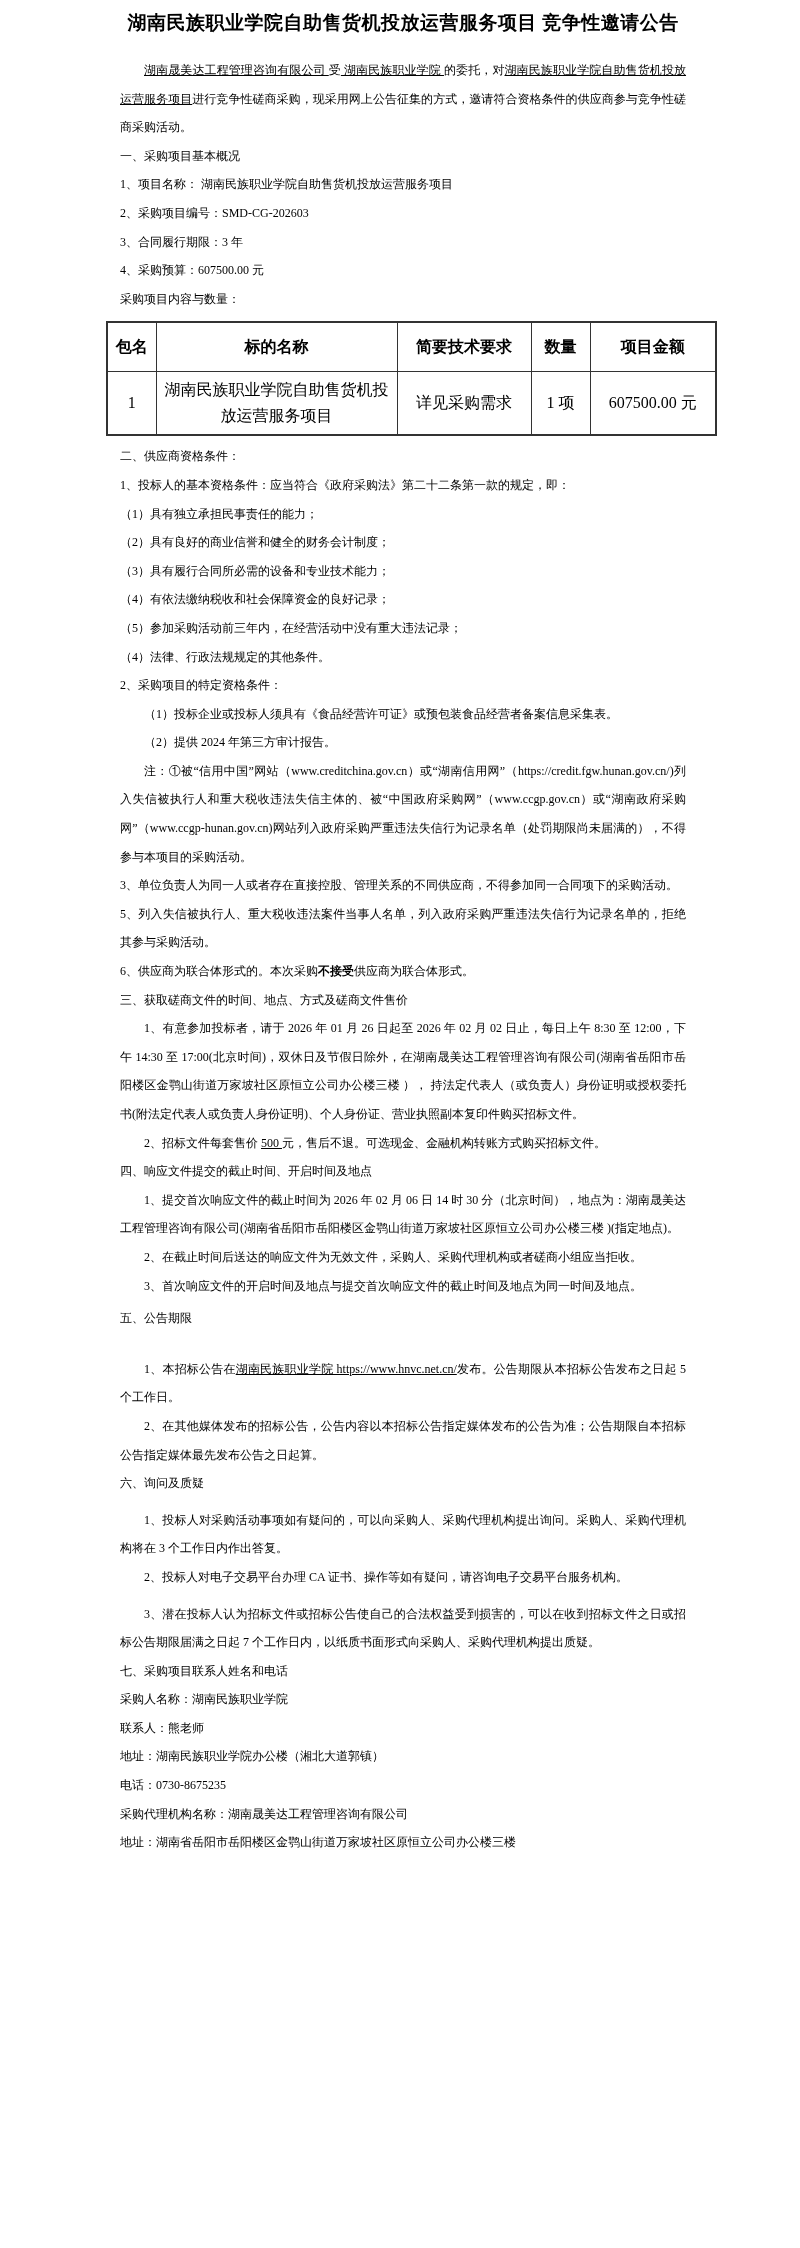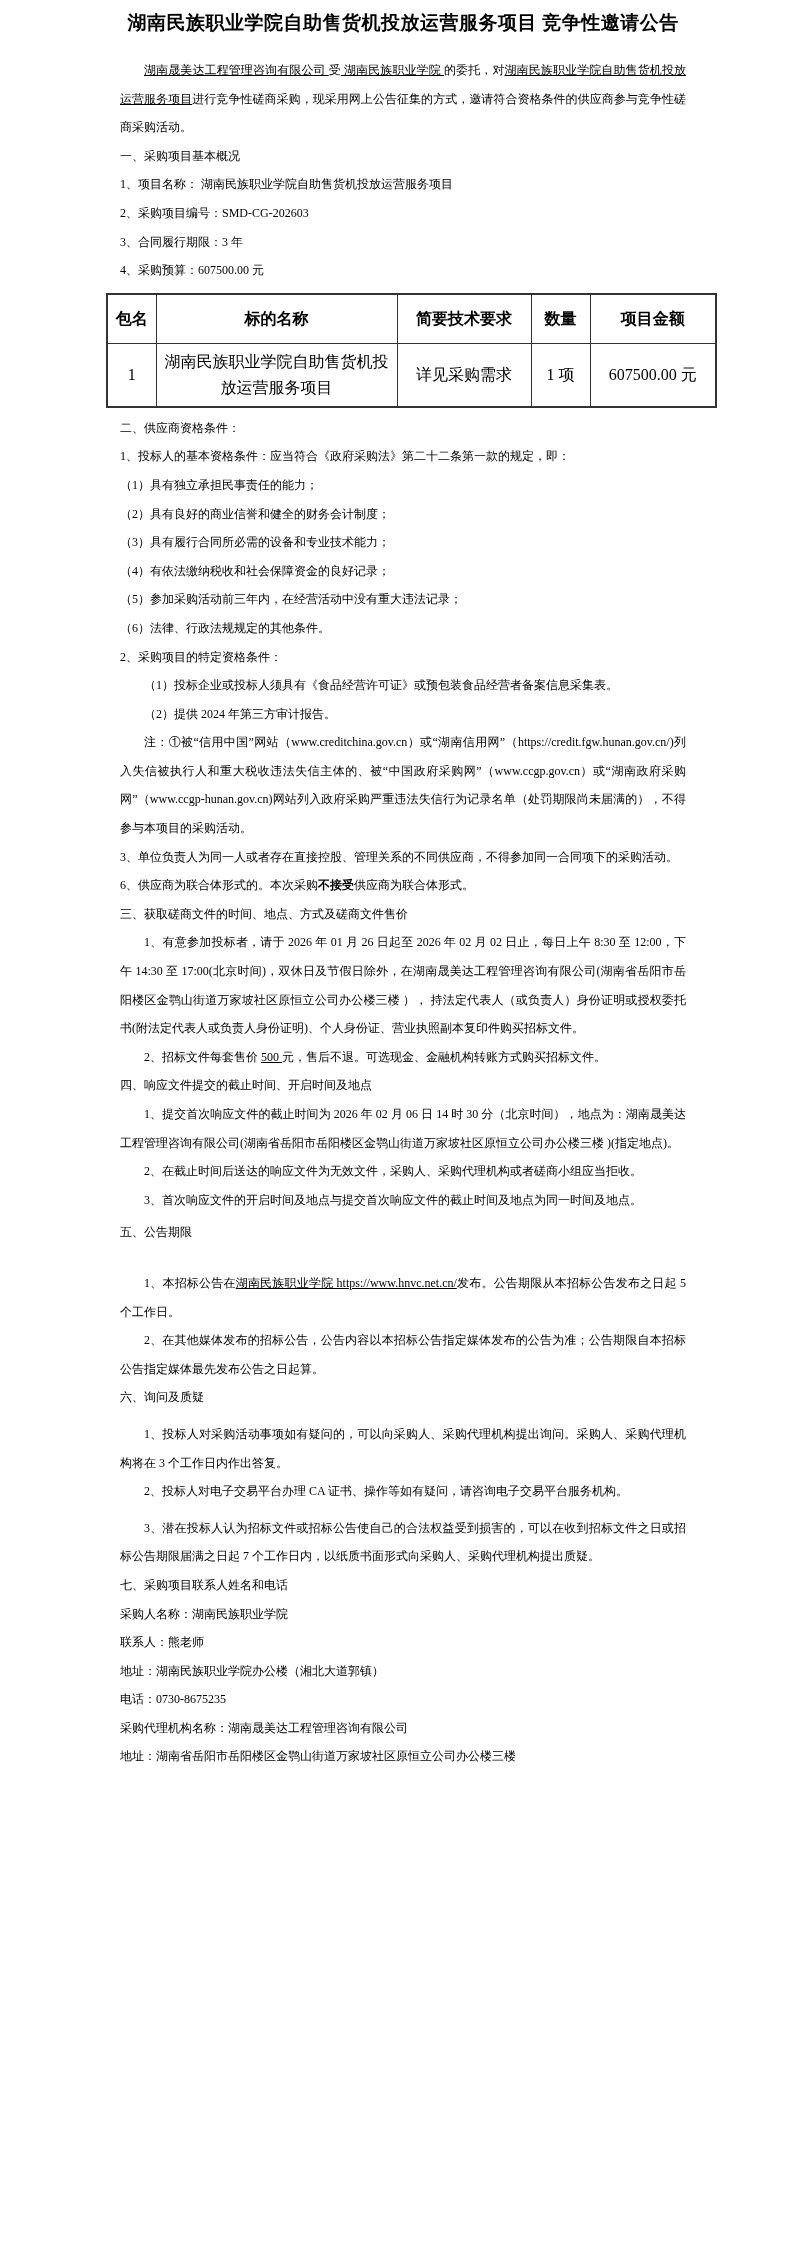--- a/index.html
+++ b/index.html
@@ -26,20 +26,21 @@
 
   <div class="title">湖南民族职业学院自助售货机投放运营服务项目 竞争性邀请公告</div>
 
   <div id="intro">
       <p class="para ind"><span class="u ">湖南晟美达工程管理咨询有限公司 </span><span class="">受</span><span class="u "> 湖南民族职业学院 </span><span class="">的委托，对</span><span class="u ">湖南民族职业学院自助售货机投放运营服务项目</span><span class="">进行竞争性磋商采购，现采用网上公告征集的方式，邀请符合资格条件的供应商参与竞争性磋商采购活动。</span></p>
       <p class="para h"><span class="">一、采购项目基本概况</span></p>
       <p class="para"><span class="">1、项目名称： 湖南民族职业学院自助售货机投放运营服务项目</span></p>
       <p class="para"><span class="">2、采购项目编号：SMD-CG-202603</span></p>
       <p class="para"><span class="">3、合同履行期限：3 年</span></p>
       <p class="para"><span class="">4、采购预算：607500.00 元</span></p>
+      <p class="para h"><span class="">采购项目内容与数量：</span></p>
     </div>
 
   <table class="ptable">
     <colgroup>
       <col class="c0">
         <col class="c1">
         <col class="c2">
         <col class="c3">
         <col class="c4">
     </colgroup>
@@ -64,26 +65,27 @@
   </table>
 
   <div id="main">
       <p class="para h"><span class="">二、供应商资格条件：</span></p>
       <p class="para"><span class="">1、投标人的基本资格条件：应当符合《政府采购法》第二十二条第一款的规定，即：</span></p>
       <p class="para"><span class="">（1）具有独立承担民事责任的能力；</span></p>
       <p class="para"><span class="">（2）具有良好的商业信誉和健全的财务会计制度；</span></p>
       <p class="para"><span class="">（3）具有履行合同所必需的设备和专业技术能力；</span></p>
       <p class="para"><span class="">（4）有依法缴纳税收和社会保障资金的良好记录；</span></p>
       <p class="para"><span class="">（5）参加采购活动前三年内，在经营活动中没有重大违法记录；</span></p>
-      <p class="para"><span class="">（6）法律、行政法规规定的其他条件。</span></p>
+      <p class="para"><span class="">（4）法律、行政法规规定的其他条件。</span></p>
       <p class="para h"><span class="">2、采购项目的特定资格条件：</span></p>
       <p class="para ind"><span class="">（1）投标企业或投标人须具有《食品经营许可证》或预包装食品经营者备案信息采集表。</span></p>
       <p class="para ind"><span class="">（2）提供 2024 年第三方审计报告。</span></p>
       <p class="para ind"><span class="">注：①被“信用中国”网站（www.creditchina.gov.cn）或“湖南信用网”（https://credit.fgw.hunan.gov.cn/)列入失信被执行人和重大税收违法失信主体的、被“中国政府采购网”（www.ccgp.gov.cn）或“湖南政府采购网”（www.ccgp-hunan.gov.cn)网站列入政府采购严重违法失信行为记录名单（处罚期限尚未届满的），不得参与本项目的采购活动。</span></p>
       <p class="para"><span class="">3、单位负责人为同一人或者存在直接控股、管理关系的不同供应商，不得参加同一合同项下的采购活动。</span></p>
+      <p class="para"><span class="">5、列入失信被执行人、重大税收违法案件当事人名单，列入政府采购严重违法失信行为记录名单的，拒绝其参与采购活动。</span></p>
       <p class="para"><span class="">6、供应商为联合体形式的。本次采购</span><span class="b">不接受</span><span class="">供应商为联合体形式。</span></p>
       <p class="para h"><span class="">三、获取磋商文件的时间、地点、方式及磋商文件售价</span></p>
       <p class="para ind"><span class="">1、有意参加投标者，请于 2026 年 01 月 26 日起至 2026 年 02 月 02 日止，每日上午 8:30 至 12:00，下午 14:30 至 17:00(北京时间)，双休日及节假日除外，在湖南晟美达工程管理咨询有限公司(湖南省岳阳市岳阳楼区金鹗山街道万家坡社区原恒立公司办公楼三楼 ）， 持法定代表人（或负责人）身份证明或授权委托书(附法定代表人或负责人身份证明)、个人身份证、营业执照副本复印件购买招标文件。</span></p>
       <p class="para ind"><span class="">2、招标文件每套售价 </span><span class="u ">500 </span><span class="">元，售后不退。可选现金、金融机构转账方式购买招标文件。</span></p>
       <p class="para h"><span class="">四、响应文件提交的截止时间、开启时间及地点</span></p>
       <p class="para ind"><span class="">1、提交首次响应文件的截止时间为 2026 年 02 月 06 日 14 时 30 分（北京时间），地点为：湖南晟美达工程管理咨询有限公司(湖南省岳阳市岳阳楼区金鹗山街道万家坡社区原恒立公司办公楼三楼 )(指定地点)。</span></p>
       <p class="para ind"><span class="">2、在截止时间后送达的响应文件为无效文件，采购人、采购代理机构或者磋商小组应当拒收。</span></p>
       <p class="para ind"><span class="">3、首次响应文件的开启时间及地点与提交首次响应文件的截止时间及地点为同一时间及地点。</span></p>
       <p class="para h" style="margin-top: 4px;"><span class="">五、公告期限</span></p>
       <p class="para ind" style="margin-top: 22px;"><span class="">1、本招标公告在</span><span class="u ">湖南民族职业学院 https://www.hnvc.net.cn/</span><span class="">发布。公告期限从本招标公告发布之日起 5 个工作日。</span></p>

